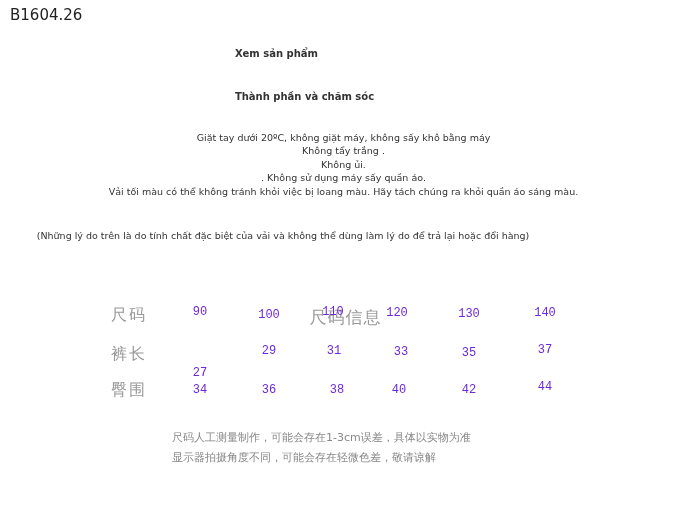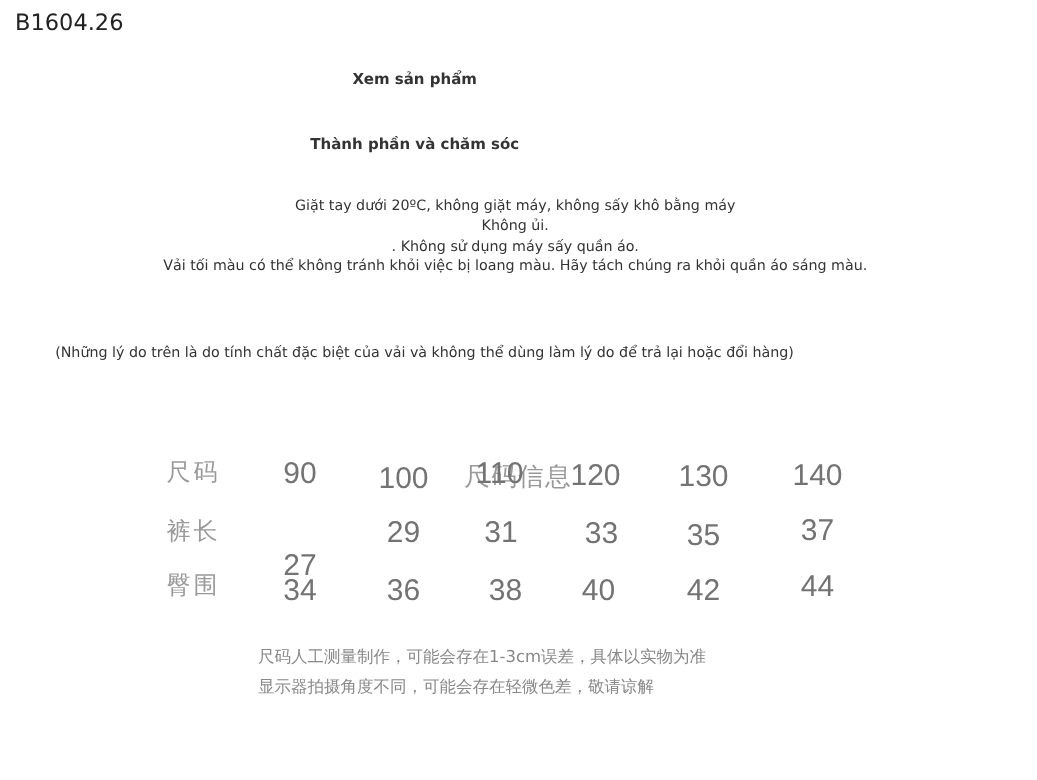--- a/index.html
+++ b/index.html
@@ -24,43 +24,44 @@
     position: absolute; left: 0; width: 566px; top: 230px; text-align: center;
     font-size: 9.5px; color: #333;
   }
   .size-title {
     position: absolute; left: 0; width: 691px; top: 265px; text-align: center;
     font-size: 17px; color: #999; letter-spacing: 1px;
     font-family: "DejaVu Sans", sans-serif;
     margin-top: 41px;
   }
   .cell {
-    position: absolute; font-size: 20px; color: #737373;
-    font-family: Liberation Sans, sans-serif; transform: translateX(-50%);
+    position: absolute; font-size: 12px; color: #6d28d9;
+    font-family: Liberation Mono, monospace; transform: translateX(-50%);
     white-space: nowrap;
   }
   .rowlabel {
     position: absolute; left: 111px; font-size: 16px; color: #999;
     font-family: "DejaVu Sans", sans-serif; letter-spacing: 2px;
   }
   .foot {
     position: absolute; left: 172px; font-size: 11px; color: #888;
     font-family: "DejaVu Sans", sans-serif;
   }
 </style>
 </head>
 <body>
 
 <div class="code">B1604.26</div>
 
 <div class="h" style="top:48px;">Xem sản phẩm</div>
-<div class="h" style="top:91px;">Thành phần và chăm sóc</div>
+<div class="h" style="top:91px;margin-left:28px;">Thành phần và chăm sóc</div>
 
 <div class="care">
   <p>Giặt tay dưới 20ºC, không giặt máy, không sấy khô bằng máy</p>
+  <p>Không tẩy trắng .</p>
   <p>Không ủi.</p>
   <p>. Không sử dụng máy sấy quần áo.</p>
   <p>Vải tối màu có thể không tránh khỏi việc bị loang màu. Hãy tách chúng ra khỏi quần áo sáng màu.</p>
 </div>
 
 <div class="note">(Những lý do trên là do tính chất đặc biệt của vải và không thể dùng làm lý do để trả lại hoặc đổi hàng)</div>
 
 <div class="size-title">尺码信息</div>
 
 <div>

